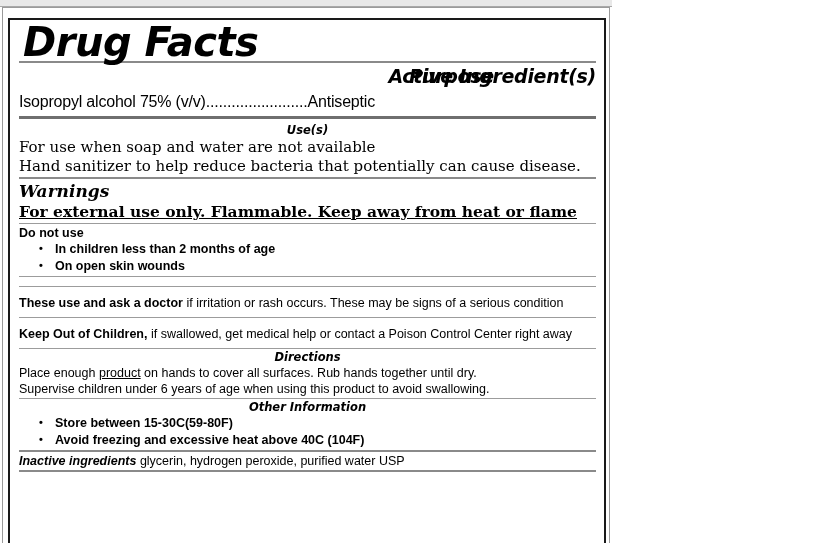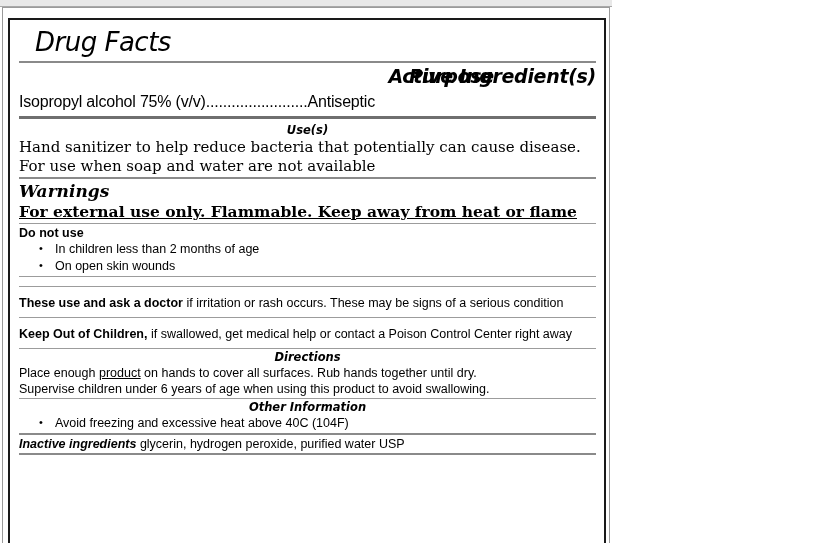--- a/index.html
+++ b/index.html
@@ -70,26 +70,26 @@
   }
   .rule-thin {
     height: 0;
     border-top: 1px solid #9c9c9c;
     margin: 1px 0 1px 0;
   }
 
   
   .title {
     font-family: "DejaVu Sans", sans-serif;
-    font-weight: normal;
-    font-style: italic;
-    font-size: 26px;
+    font-weight: bold;
+    font-style: italic;
+    font-size: 40px;
     line-height: 36px;
     letter-spacing: -0.5px;
-    margin: 2px 0 1px 16px;
+    margin: 2px 0 1px 4px;
   }
   .ai-row {
     position: relative;
     font-family: "DejaVu Sans", sans-serif;
     font-weight: bold;
     font-style: italic;
     font-size: 19px;
     line-height: 25px;
     letter-spacing: -0.3px;
     height: 25px;
@@ -166,20 +166,21 @@
     list-style: none;
     margin: 0;
     padding: 0;
   }
   ul.bullets li {
     font-family: "Liberation Sans", sans-serif;
     font-size: 12.5px;
     line-height: 17px;
     padding-left: 36px;
     position: relative;
+    font-weight: bold;
   }
   ul.bullets li::before {
     content: "\2022";
     position: absolute;
     left: 20px;
     top: -1px;
     font-size: 11px;
   }
 
   .pad-block {
@@ -203,22 +204,22 @@
       <div class="ai-row">
         <span>Active Ingredient(s)</span>
         <span class="purpose">Purpose</span>
       </div>
 
       <div class="ing-row">Isopropyl alcohol 75% (v/v)........................Antiseptic</div>
 
       <div class="rule-thick"></div>
 
       <div class="sec-head-small" style="margin-top:4px;">Use(s)</div>
+      <div class="serif-body">For use when soap and water are not available</div>
       <div class="serif-body">Hand sanitizer to help reduce bacteria that potentially can cause disease.</div>
-      <div class="serif-body">For use when soap and water are not available</div>
 
       <div class="rule-med"></div>
 
       <div class="sec-head-serif">Warnings</div>
       <div class="serif-bold">
         <span class="squiggle">For external use only. Flammable. Keep away from heat or flame</span>
       </div>
 
       <div class="rule-thin"></div>
 
@@ -248,20 +249,21 @@
       <div class="sec-head-small">Directions</div>
       <div class="sans-body">
         <span>Place enough </span><span class="squiggle">product</span><span> on hands to cover all surfaces. Rub hands together until dry.</span>
       </div>
       <div class="sans-body">Supervise children under 6 years of age when using this product to avoid swallowing.</div>
 
       <div class="rule-thin"></div>
 
       <div class="sec-head-small">Other Information</div>
       <ul class="bullets">
+        <li>Store between 15-30C(59-80F)</li>
         <li>Avoid freezing and excessive heat above 40C (104F)</li>
       </ul>
 
       <div class="rule-med"></div>
 
       <div class="sans-body">
         <b style="font-style:italic;">Inactive ingredients</b><span> glycerin, hydrogen peroxide, purified water USP</span>
       </div>
 
       <div class="rule-med"></div>

